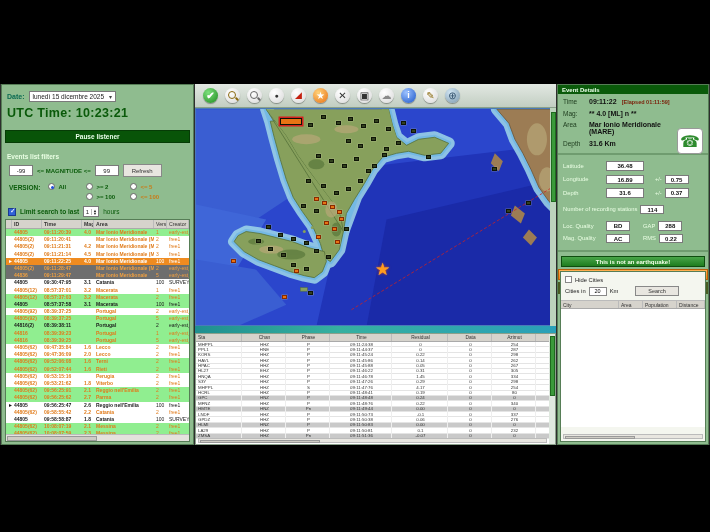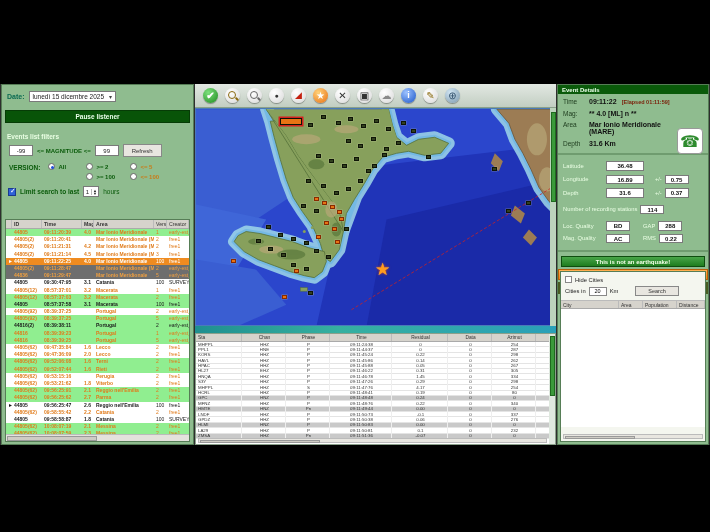--- a/index.html
+++ b/index.html
@@ -149,20 +149,21 @@
   <div class="app">
 
     <div class="left-panel">
       <div class="date-row">
         <span class="date-label">Date:</span>
         <div class="date-picker">
           <span>lunedì  15 dicembre 2025</span>
           <span class="dd-arrow">▾</span>
         </div>
       </div>
+      <div class="utc-time">UTC Time: 10:23:21</div>
       <button class="pause-btn">Pause listener</button>
       <div class="filters-title">Events list filters</div>
       <div class="mag-row">
         <input class="mag-input" value="-99" style="">
         <span class="mag-label">&lt;= MAGNITUDE &lt;=</span>
         <input class="mag-input" value="99" style="">
         <button class="refresh-btn">Refresh</button>
       </div>
       <div class="version-row">
         <span class="version-label">VERSION:</span>

